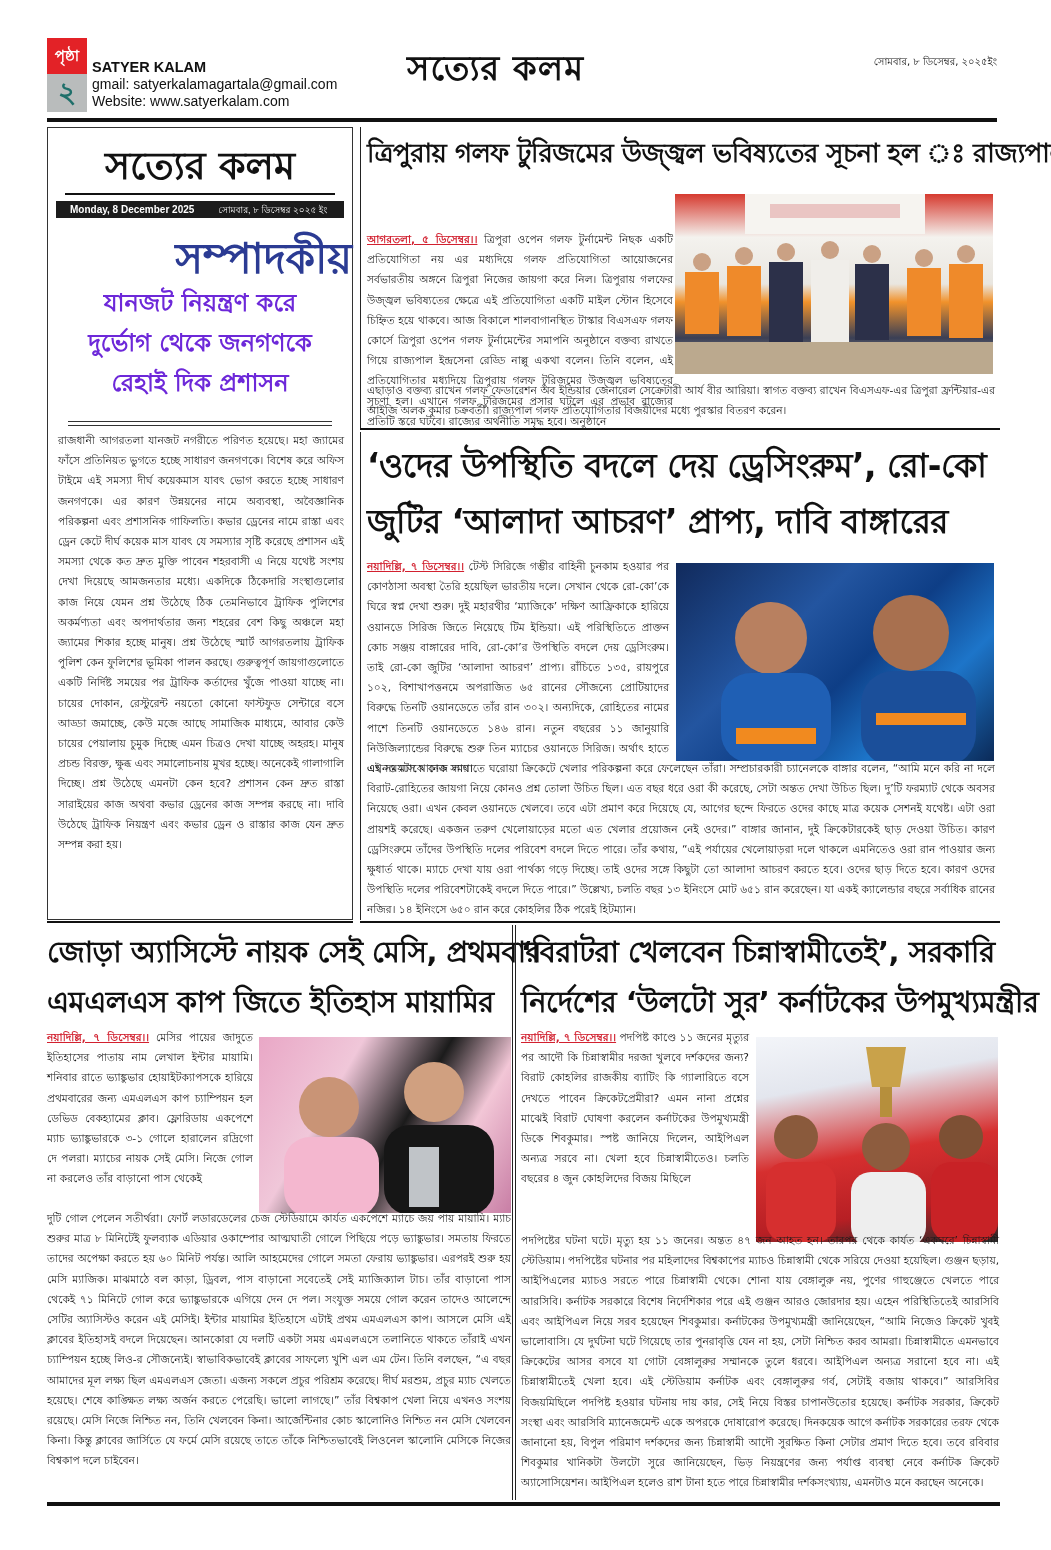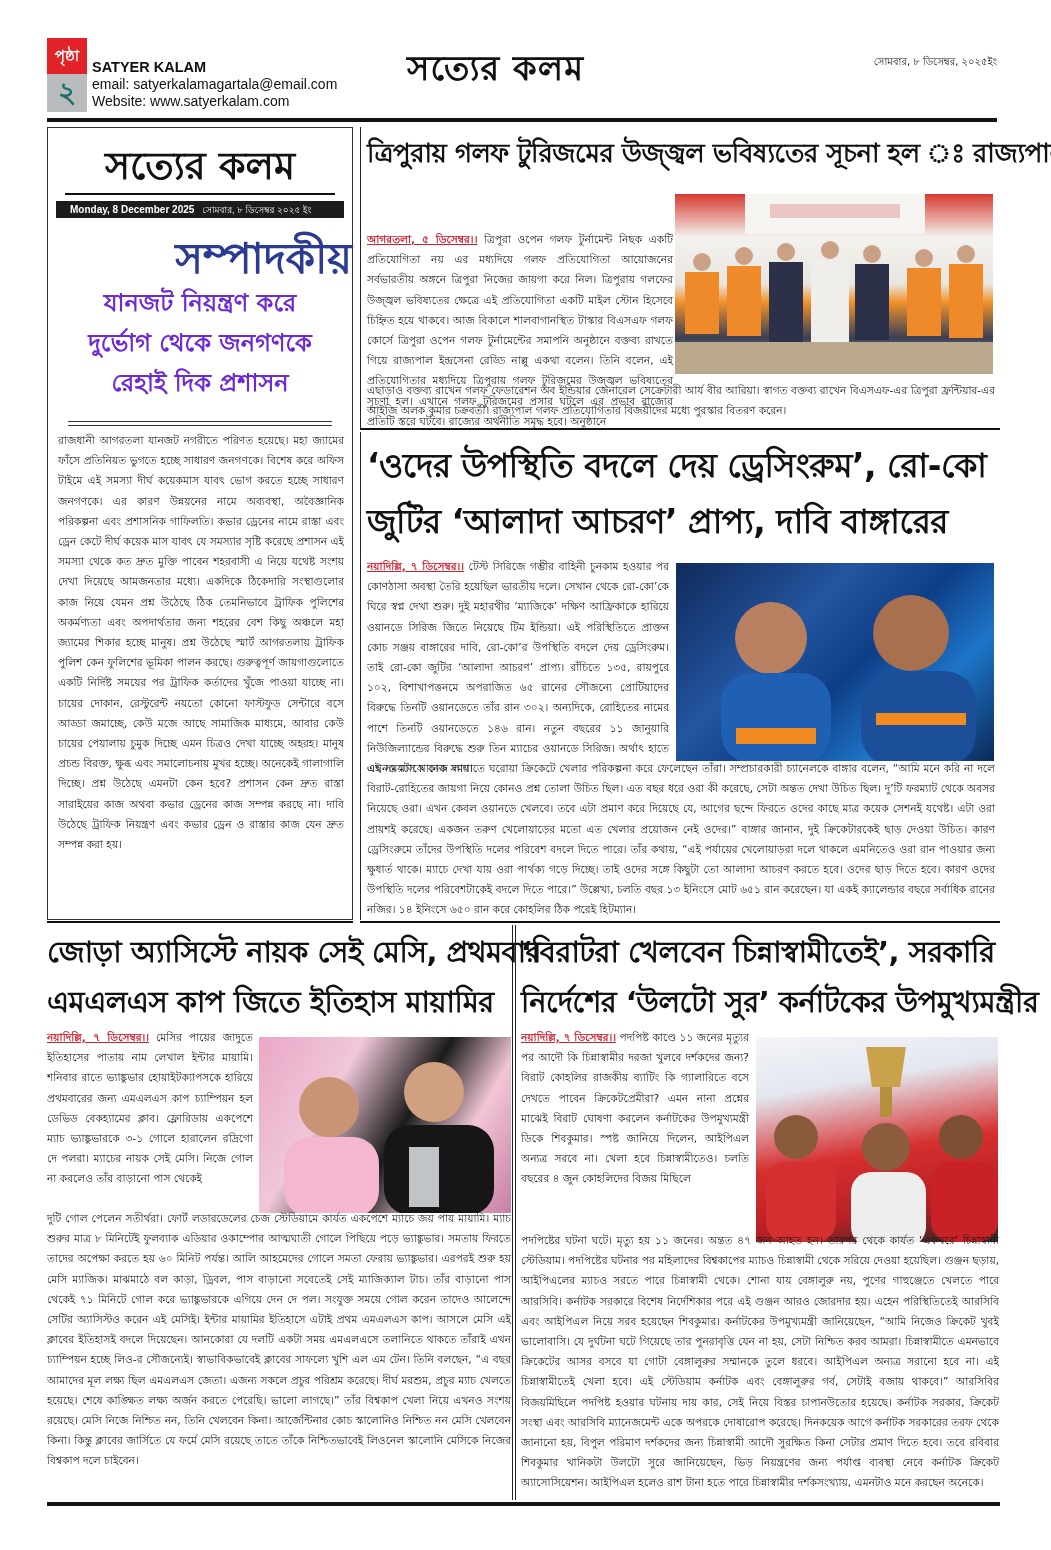--- a/index.html
+++ b/index.html
@@ -23,21 +23,21 @@
   .para { font-size: 10.6px; line-height: 20.2px; text-align: justify; color: #1a1a1a; }
   .dateline { color: #d2202f; font-weight: bold; text-decoration: underline; }
   .photo { position: absolute; overflow: hidden; }
   .hline { position: absolute; background: #111; }
 
   
   .ed-box { left: 47px; top: 127px; width: 306px; height: 793px; border: 1px solid #333; }
   .ed-logo { position: absolute; left: 0; top: 8px; width: 304px; text-align: center; font-family: "DejaVu Serif", serif; font-size: 38px; font-weight: bold; }
   .ed-logo-rule { position: absolute; left: 17px; top: 65px; width: 270px; height: 2px; background: #111; }
   .ed-dateband { position: absolute; left: 8px; top: 73px; width: 288px; height: 17px; background: #1c1c1c; color: #fff; font-size: 10px; font-weight: bold; line-height: 17px; padding-left: 14px; white-space: nowrap; font-family: "Liberation Sans", sans-serif; }
-  .ed-dateband span.bn { font-weight: normal; font-size: 9px; margin-left: 8px; }
+  .ed-dateband span.bn { font-weight: normal; font-size: 9px; margin-left: 24px; }
   .ed-label { position: absolute; left: 0; top: 98px; width: 304px; text-align: right; color: #2b3b93; font-size: 42px; font-weight: bold; }
   .ed-headline { position: absolute; left: 0; top: 155px; width: 304px; text-align: center; color: #6d28d9; font-size: 24px; line-height: 40px; font-weight: bold; }
   .ed-rule { position: absolute; left: 20px; top: 293px; width: 264px; height: 1px; background: #333; }
   .ed-rule2 { position: absolute; left: 20px; top: 297px; width: 264px; height: 1px; background: #333; }
   .ed-body { position: absolute; left: 10px; top: 302px; width: 286px; }
 
   
   .golf-box { left: 360px; top: 127px; width: 640px; height: 303px; border-left: 1.5px solid #222; border-right: none; border-top: none; border-bottom: none; }
   .golf-head { position: absolute; left: 6px; top: 6px; font-size: 26px; font-weight: bold; white-space: nowrap; letter-spacing: -0.5px; }
   .golf-body { position: absolute; left: 6px; top: 58px; width: 306px; margin-top: 44px; }
@@ -72,21 +72,21 @@
 </head>
 <body>
 
 <div class="masthead">
   <div class="page-badge">
     <div class="top">পৃষ্ঠা</div>
     <div class="bot">২</div>
   </div>
   <div class="brand">
     <div class="name">SATYER KALAM</div>
-    <div class="line">email: satyerkalamagartala@email.com</div>
+    <div class="line">gmail: satyerkalamagartala@gmail.com</div>
     <div class="line">Website:  www.satyerkalam.com</div>
   </div>
   <div class="mast-title">সত্যের কলম</div>
   <div class="mast-date">সোমবার, ৮ ডিসেম্বর, ২০২৫ইং</div>
   <div class="mast-rule"></div>
 </div>
 
 <div class="box ed-box">
   <div class="ed-logo">সত্যের কলম</div>
   <div class="ed-logo-rule"></div>

